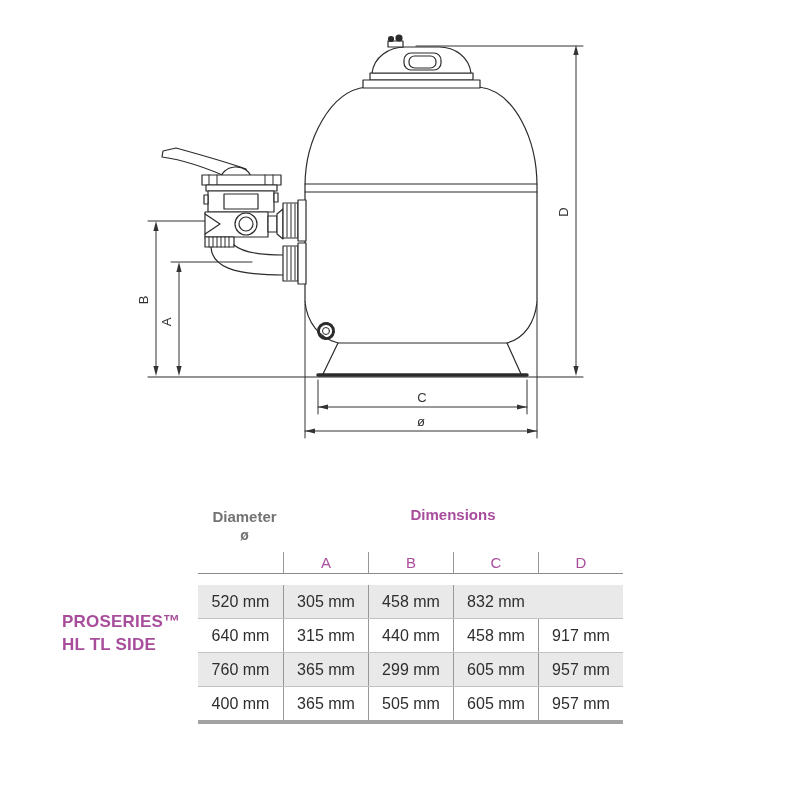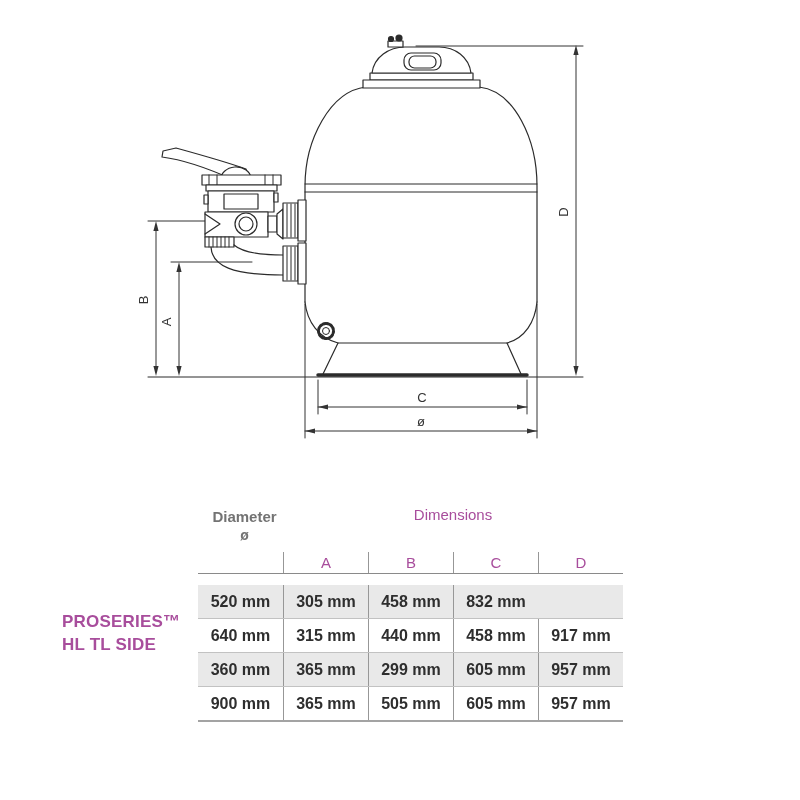--- a/index.html
+++ b/index.html
@@ -14,31 +14,31 @@
   }
   .spec-table{position:absolute;left:198px;top:505px;width:425px;}
   .tbl-header{position:relative;height:69px;}
   .hdr-diameter{
     position:absolute;left:4px;top:3px;width:85px;text-align:center;
     color:#737373;font-weight:bold;font-size:15px;line-height:1.25;
   }
   .hdr-diameter .sym{font-size:14px;}
   .hdr-dimensions{
     position:absolute;left:85px;top:1px;width:340px;text-align:center;
-    color:#a84d9c;font-weight:normal;font-size:15px;
+    color:#a84d9c;font-weight:bold;font-size:15px;
   }
   .subheader{
     position:absolute;left:0;bottom:0;width:100%;height:22px;
     display:grid;grid-template-columns:85px 85px 85px 85px 85px;
     border-bottom:1px solid #8a8a8a;box-sizing:border-box;
   }
   .subheader .cell{display:flex;align-items:center;justify-content:center;
     color:#a84d9c;font-size:15px;}
   .subheader .cell + .cell{border-left:1px solid #979797;}
-  .tbl-body{margin-top:11px;border-bottom:2px solid #a3a3a3;font-weight:bold;}
+  .tbl-body{margin-top:11px;border-bottom:4px solid #a3a3a3;}
   .trow{display:grid;grid-template-columns:85px 85px 85px 85px 85px;height:33px;}
   .trow.shaded{background:#e9e9e9;}
   .trow + .trow{border-top:1px solid #c2c2c2;}
   .trow .cell{display:flex;align-items:center;justify-content:center;
     font-size:16px;color:#2e2e2e;}
   .trow .cell + .cell{border-left:1px solid #979797;}
 </style>
 </head>
 <body>
 
@@ -185,28 +185,28 @@
         <div class="cell">832 mm</div>
       </div>
       <div class="trow">
         <div class="cell">640 mm</div>
         <div class="cell">315 mm</div>
         <div class="cell">440 mm</div>
         <div class="cell">458 mm</div>
         <div class="cell">917 mm</div>
       </div>
       <div class="trow shaded">
-        <div class="cell">360 mm</div>
+        <div class="cell">760 mm</div>
         <div class="cell">365 mm</div>
         <div class="cell">299 mm</div>
         <div class="cell">605 mm</div>
         <div class="cell">957 mm</div>
       </div>
       <div class="trow">
-        <div class="cell">900 mm</div>
+        <div class="cell">400 mm</div>
         <div class="cell">365 mm</div>
         <div class="cell">505 mm</div>
         <div class="cell">605 mm</div>
         <div class="cell">957 mm</div>
       </div>
     </div>
   </div>
 </div>
 
 </body></html>

